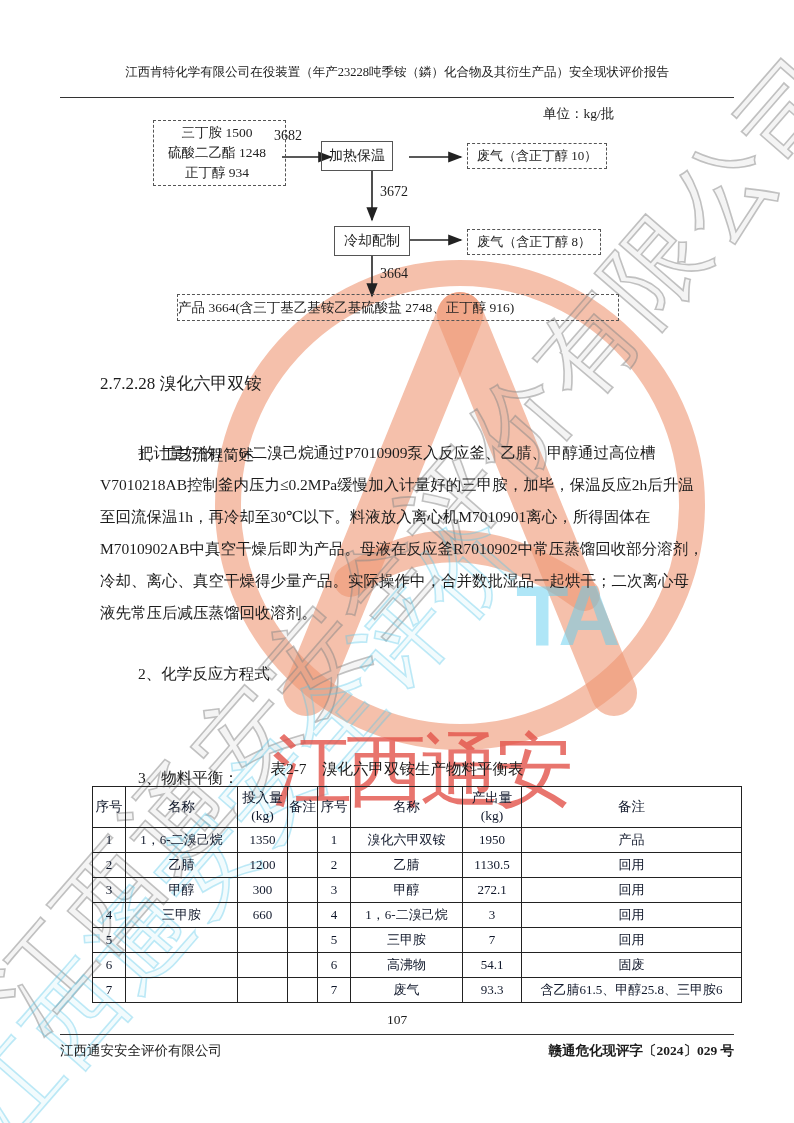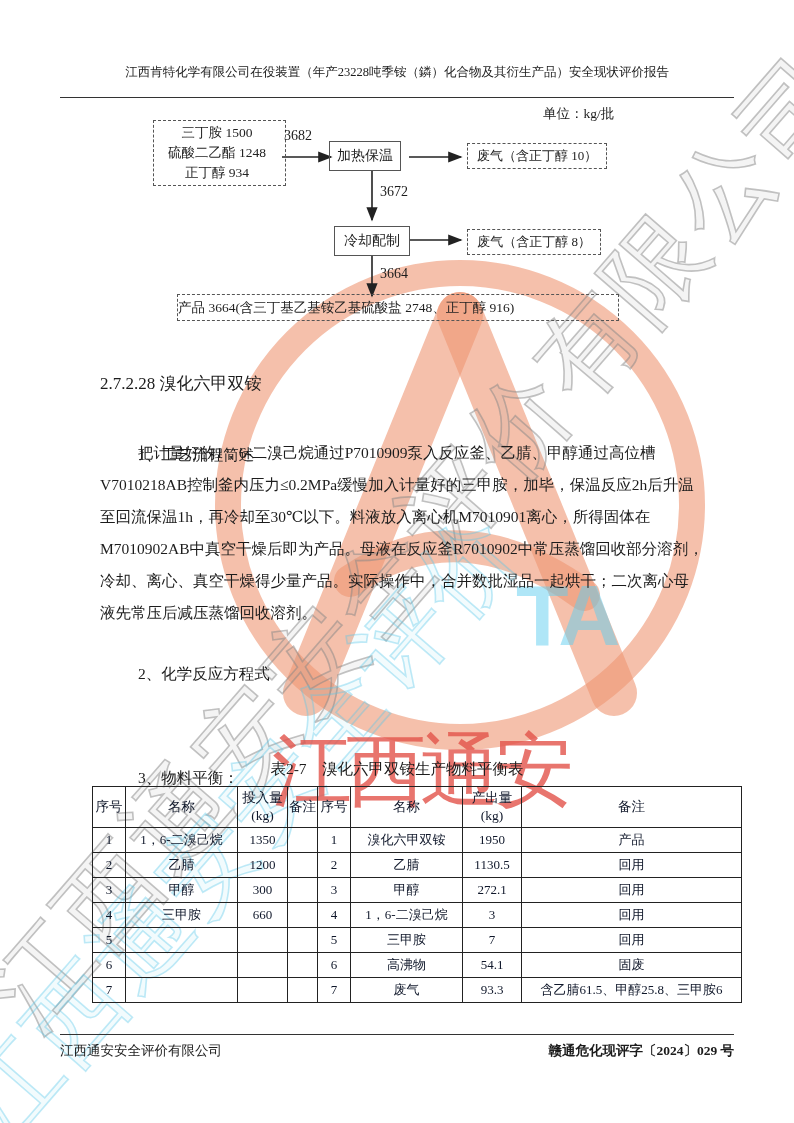--- a/index.html
+++ b/index.html
@@ -35,27 +35,27 @@
   .footer-rule{position:absolute;left:60px;top:1034px;width:674px;border-top:1.5px solid #333;z-index:2;}
   .footer-left{position:absolute;left:60px;top:1042px;font-size:13.5px;z-index:2;}
   .footer-right{position:absolute;right:60px;top:1042px;font-size:13.5px;font-weight:bold;z-index:2;}
   
   .flow-svg{position:absolute;inset:0;z-index:1;pointer-events:none;}
   .fc-box{position:absolute;z-index:2;background:transparent;font-size:13.5px;color:#222;}
   .dashed{border:1.6px dashed #555;}
   .solid{border:1.6px solid #555;}
   .unit-label{position:absolute;left:543px;top:105px;font-size:13.5px;z-index:2;}
   .input-box{left:153px;top:120px;width:126px;height:62px;text-align:center;padding:2px 5px 0 0;line-height:20px;}
-  .heat-box{left:329px;top:141px;width:70px;height:28px;line-height:28px;text-align:center;font-size:14px;}
+  .heat-box{left:321px;top:141px;width:70px;height:28px;line-height:28px;text-align:center;font-size:14px;}
   .cool-box{left:334px;top:226px;width:74px;height:28px;line-height:28px;text-align:center;font-size:14px;}
   .waste1-box{left:467px;top:143px;width:138px;height:24px;line-height:24px;text-align:center;font-size:13px;}
   .waste2-box{left:467px;top:229px;width:132px;height:24px;line-height:24px;text-align:center;font-size:13px;}
   .product-box{left:177px;top:294px;width:440px;height:25px;line-height:25px;font-size:13.5px;}
   .flow-label{position:absolute;font-size:14px;z-index:2;}
-  .lbl1{left:284px;top:128px;}
+  .lbl1{left:274px;top:128px;}
   .lbl2{left:380px;top:184px;}
   .lbl3{left:380px;top:266px;}
   
   .sec-heading{position:absolute;left:100px;top:372px;font-size:17px;z-index:2;}
   .sub-item{position:absolute;left:138px;font-size:15.5px;z-index:2;}
   .sub1{top:417px;margin-top:28px;}
   .sub2{top:664px;}
   .sub3{top:768px;}
   .para{position:absolute;left:100px;top:437px;width:640px;z-index:2;}
   .para-line{height:32px;line-height:32px;font-size:15.5px;white-space:nowrap;}
@@ -232,17 +232,18 @@
         <td></td>
         <td></td>
         <td>7</td>
         <td>废气</td>
         <td>93.3</td>
         <td>含乙腈61.5、甲醇25.8、三甲胺6</td>
       </tr>
       </tbody>
   </table>
 
+  <div class="page-number">107</div>
   <div class="footer-rule"></div>
   <div class="footer-left">江西通安安全评价有限公司</div>
   <div class="footer-right">赣通危化现评字〔2024〕029 号</div>
 
 </div>
 
 </body></html>

